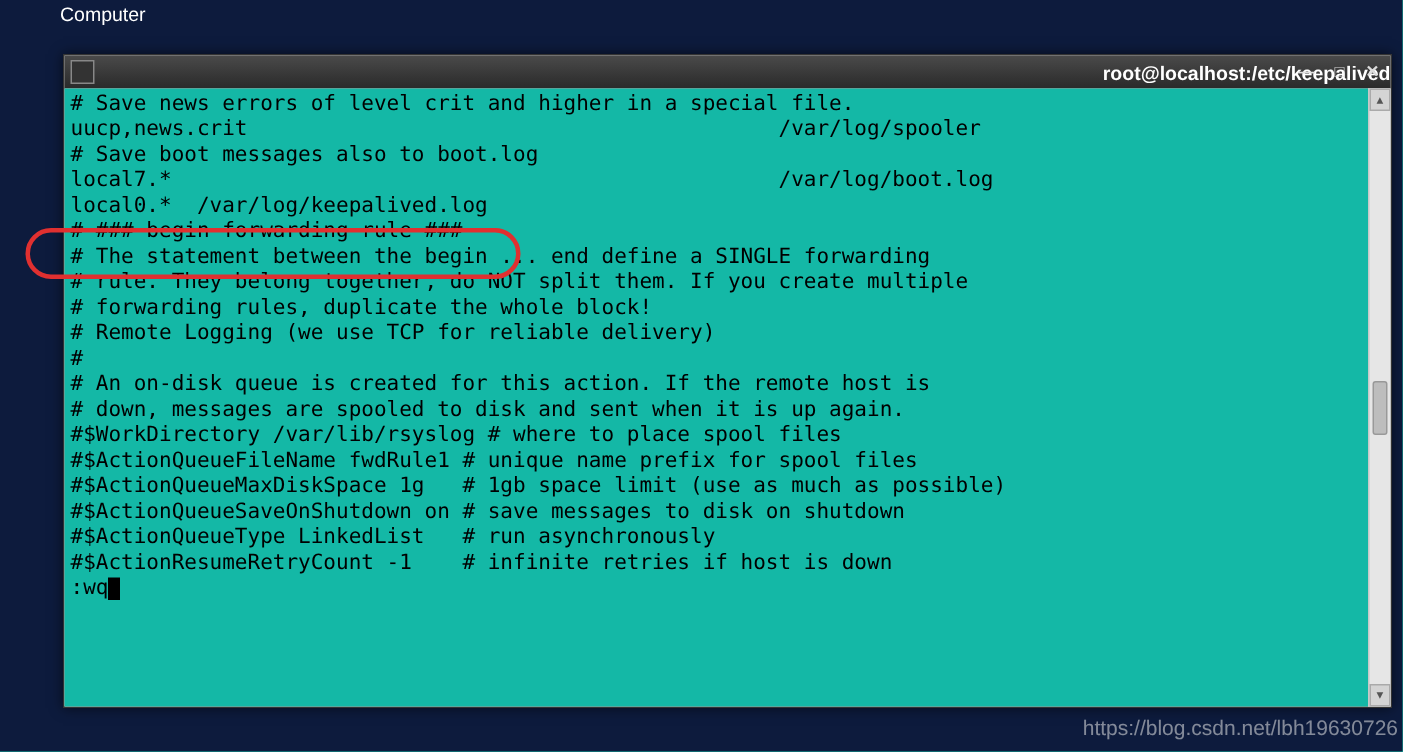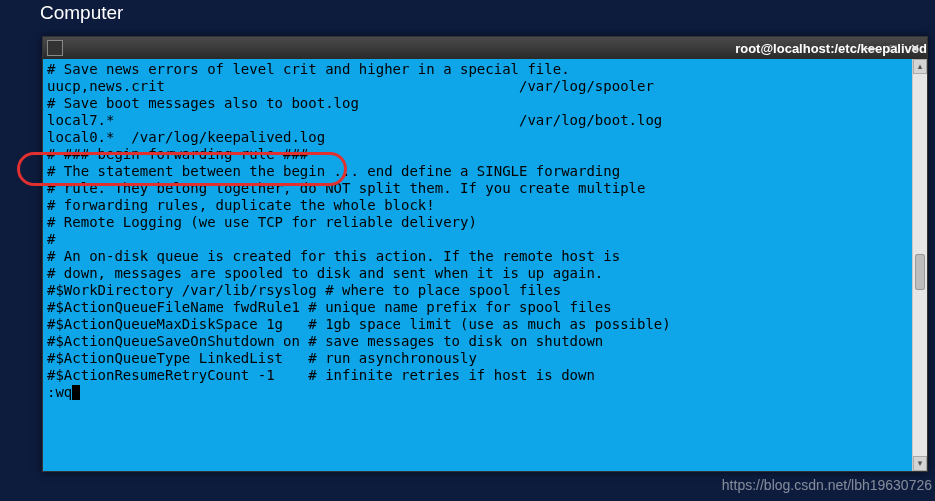--- a/index.html
+++ b/index.html
@@ -9,21 +9,21 @@
     background: #0d1b3d;
     font-family: sans-serif;
     overflow: hidden;
     position: relative;
   }
   .desktop-icon {
     position: absolute;
     top: 0;
     left: 40px;
     color: #fff;
-    font-size: 19px;
+    font-size: 13px;
   }
   .desktop-icon .label { margin-top: 2px; }
   .window {
     position: absolute;
     top: 36px;
     left: 42px;
     width: 886px;
     height: 436px;
     background: #fff;
     border: 1px solid #333;
@@ -68,21 +68,21 @@
     text-align: center;
     cursor: pointer;
   }
   .editor-area {
     flex: 1;
     display: flex;
     position: relative;
   }
   .editor {
     flex: 1;
-    background: #0ea5e9;
+    background: #14b8a6;
     color: #000;
     font-family: "DejaVu Sans Mono","Liberation Mono",monospace;
     font-size: 14px;
     line-height: 17px;
     padding: 2px 4px 2px 4px;
     white-space: pre;
     overflow: hidden;
     position: relative;
   }
   .scrollbar {

